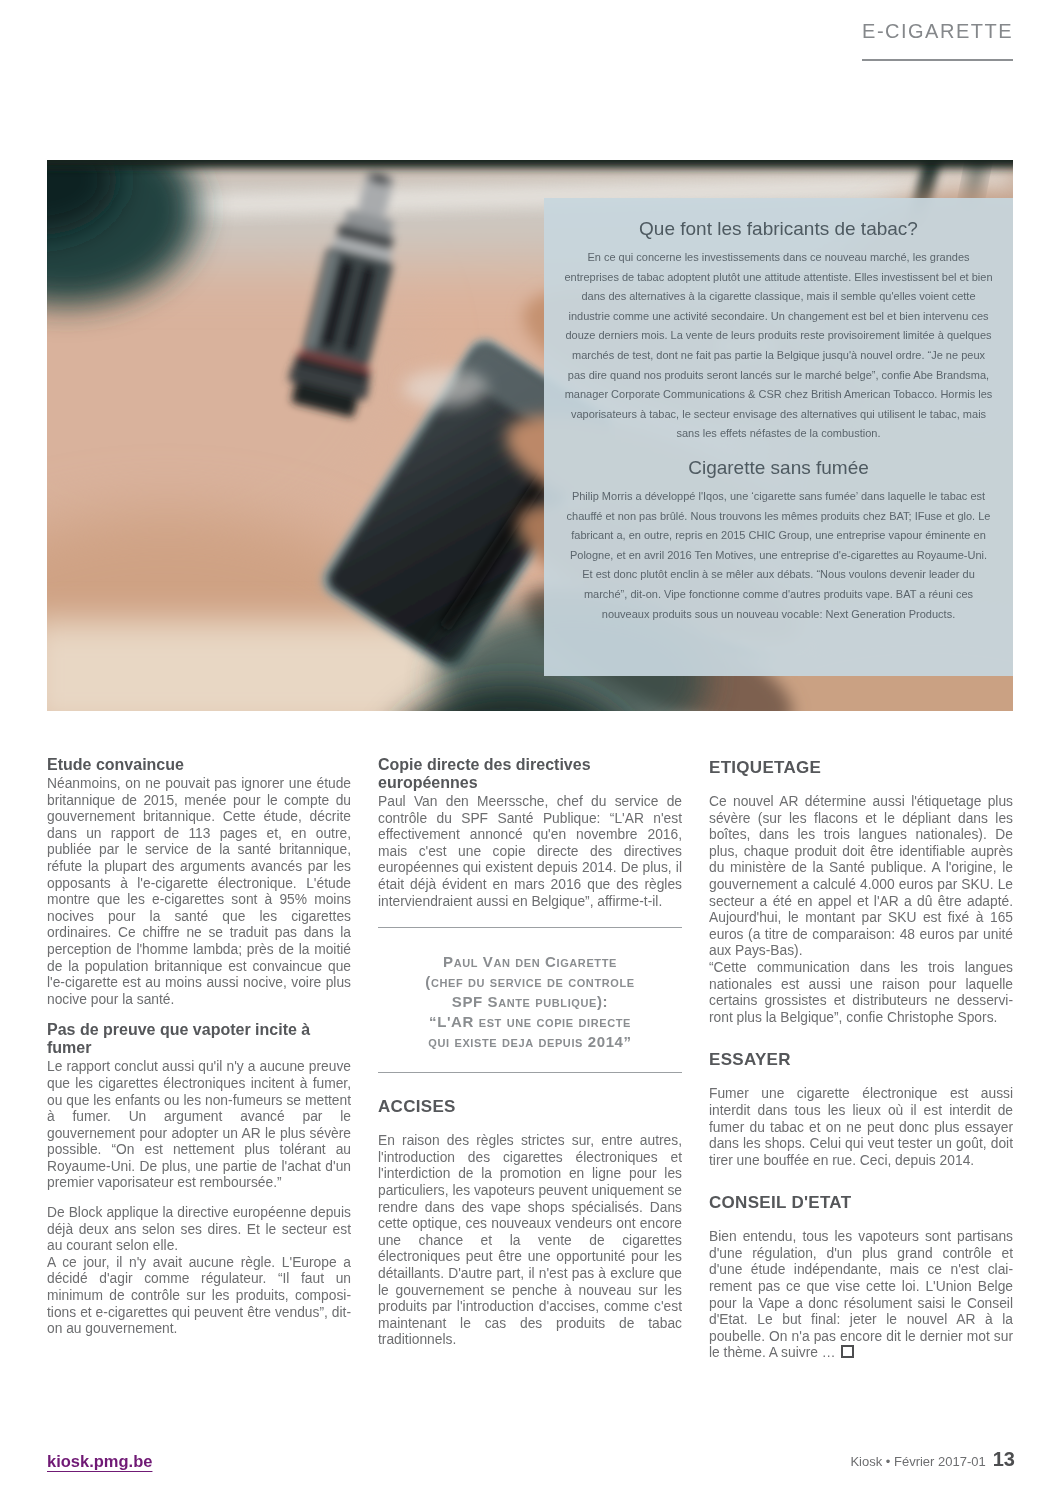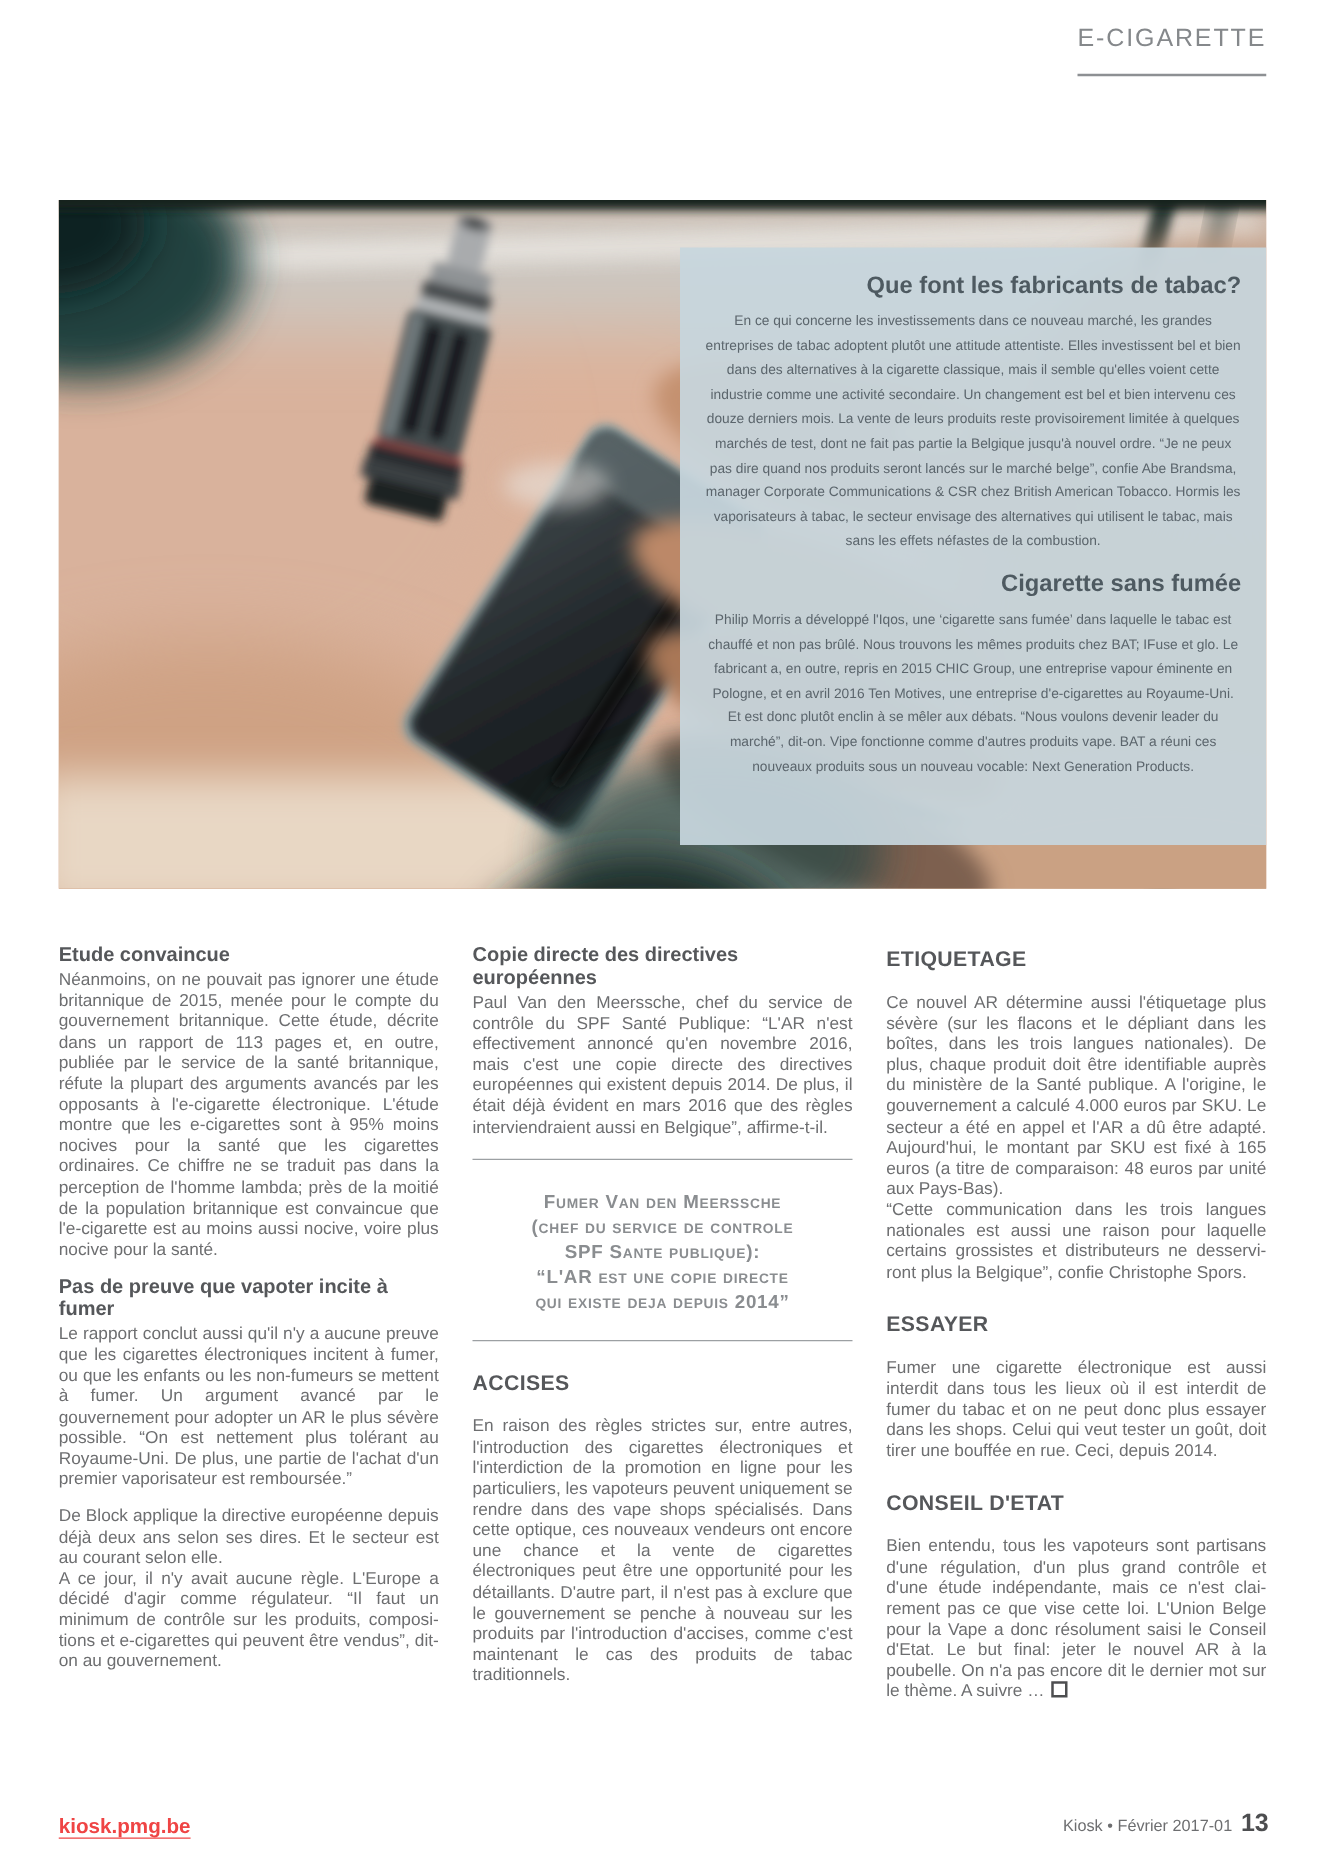--- a/index.html
+++ b/index.html
@@ -24,21 +24,21 @@
   }
   .photo svg { display:block; }
 
   .overlay-box {
     position:absolute; left:497px; top:38px; width:469px; height:478px;
     box-sizing:border-box; padding:16px 20px 12px;
     background:rgba(199,214,222,0.93);
     text-align:center; overflow:hidden;
   }
   .overlay-box h2 {
-    margin:4px 0 8px; font-size:19px; font-weight:700; color:#4e5a61;text-align:right;
+    margin:4px 0 8px; font-size:19px; font-weight:400; color:#4e5a61;
   }
   .overlay-box h2.second { margin-top:13px; }
   .overlay-box p {
     margin:0; font-size:11px; line-height:19.6px; color:#5b656c;
   }
 
   
   .columns {
     position:absolute; left:47px; top:756px; width:966px;
     display:flex; gap:27px;
@@ -67,21 +67,21 @@
     display:inline-block; width:9px; height:9px;
     border:2.5px solid #4d4e50; margin-left:5px; vertical-align:-1px;
   }
 
   
   .footer {
     position:absolute; left:47px; top:1448px; width:968px;
     display:flex; justify-content:space-between; align-items:flex-end;
   }
   .site-link {
-    font-size:16.5px; font-weight:700; color:#ef4444;
+    font-size:16.5px; font-weight:700; color:#701a75;
     text-decoration:underline; text-underline-offset:4px; cursor:pointer;
   }
   .issue { font-size:13px; color:#6d6e70; }
   .pageno { font-size:20px; font-weight:700; color:#4d4e50; margin-left:7px; }
 </style>
 </head>
 <body>
 
 <div class="page">
 
@@ -185,21 +185,21 @@
       <p>Le rapport conclut aussi qu'il n'y a aucune preuve que les cigarettes électroniques incitent à fumer, ou que les enfants ou les non-fumeurs se mettent à fumer. Un argument avancé par le gouvernement pour adopter un AR le plus sévère possible. “On est nettement plus tolé­rant au Royaume-Uni. De plus, une partie de l'achat d'un premier vaporisateur est remboursée.”</p>
       <p style="margin-bottom:0">De Block applique la directive européenne depuis déjà deux ans selon ses dires. Et le secteur est au courant selon elle.</p>
       <p>A ce jour, il n'y avait aucune règle. L'Europe a décidé d'agir comme régulateur. “Il faut un minimum de contrôle sur les produits, composi­tions et e-cigarettes qui peuvent être vendus”, dit-on au gouvernement.</p>
     </div>
 
     <div class="col">
       <h3>Copie directe des directives européennes</h3>
       <p>Paul Van den Meerssche, chef du service de contrôle du SPF Santé Publique: “L'AR n'est effectivement annoncé qu'en novembre 2016, mais c'est une copie directe des directives européennes qui existent depuis 2014. De plus, il était déjà évident en mars 2016 que des règles interviendraient aussi en Belgique”, affirme-t-il.</p>
       <hr class="rule">
       <div class="pull-quote">
-        <div>Fumer Van den Meerssche</div>
+        <div>Paul Van den Cigarette</div>
         <div>(chef du service de controle</div>
         <div>SPF Sante publique):</div>
         <div>“L'AR est une copie directe</div>
         <div>qui existe deja depuis 2014”</div>
       </div>
       <hr class="rule">
       <h2>ACCISES</h2>
       <p>En raison des règles strictes sur, entre autres, l'introduction des cigarettes électroniques et l'interdiction de la promotion en ligne pour les particuliers, les vapoteurs peuvent uniquement se rendre dans des vape shops spécialisés. Dans cette optique, ces nouveaux vendeurs ont encore une chance et la vente de ciga­rettes électroniques peut être une opportunité pour les détaillants. D'autre part, il n'est pas à exclure que le gouvernement se penche à nouveau sur les produits par l'introduction d'accises, comme c'est maintenant le cas des produits de tabac traditionnels.</p>
     </div>
 

